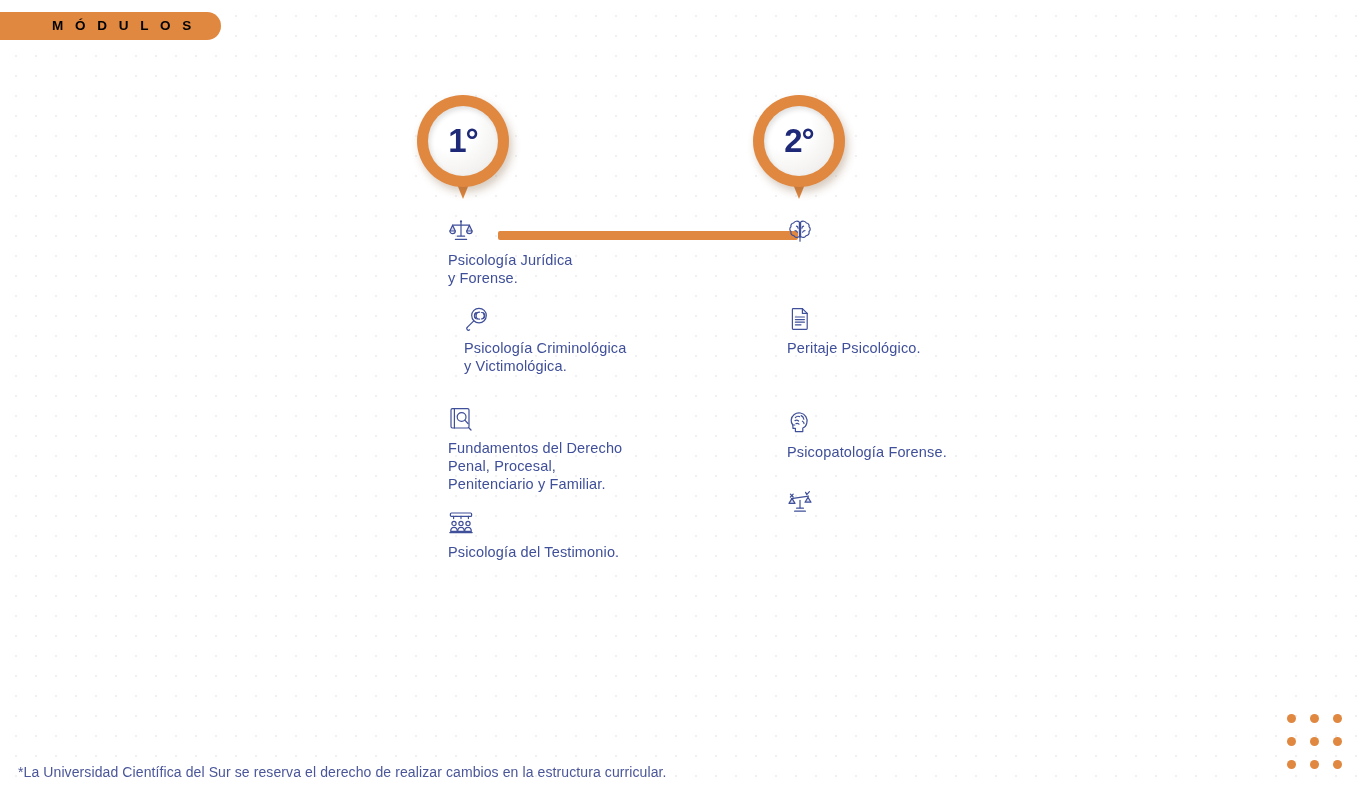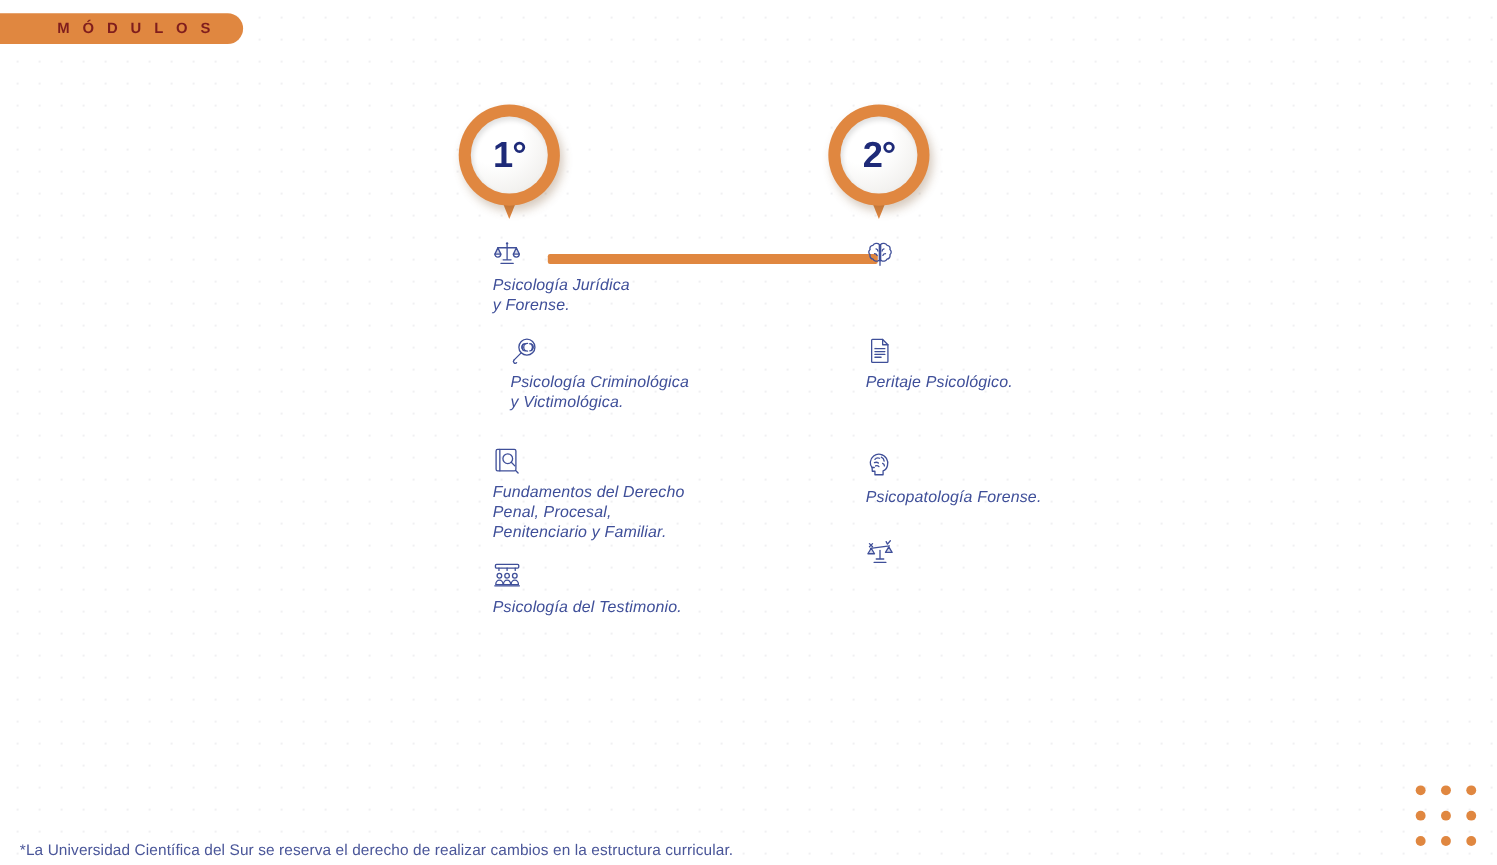--- a/index.html
+++ b/index.html
@@ -35,21 +35,21 @@
     height: 28px;
     padding: 0 26px 0 52px;
     display: flex;
     align-items: center;
     background: #e08740;
     border-top-right-radius: 14px;
     border-bottom-right-radius: 14px;
     box-sizing: border-box;
   }
   .banner-text {
-    color: #7f1d1d;
+    color: #000000;
     font-size: 13.5px;
     font-weight: bold;
     letter-spacing: 4px;
     line-height: 1;
     white-space: nowrap;
   }
 
   
   .timeline {
     position: absolute;
@@ -145,21 +145,20 @@
   }
   .module-icon svg {
     display: block;
   }
   .module-label {
     color: #3f4f99;
     font-size: 14.5px;
     line-height: 18px;
     white-space: pre-line;
     letter-spacing: 0.15px;
-    font-style: italic;
   }
 
   
   .dot-grid {
     position: absolute;
     right: 19px;
     bottom: 17px;
     display: grid;
     grid-template-columns: repeat(3, 9px);
     grid-template-rows: repeat(3, 9px);

